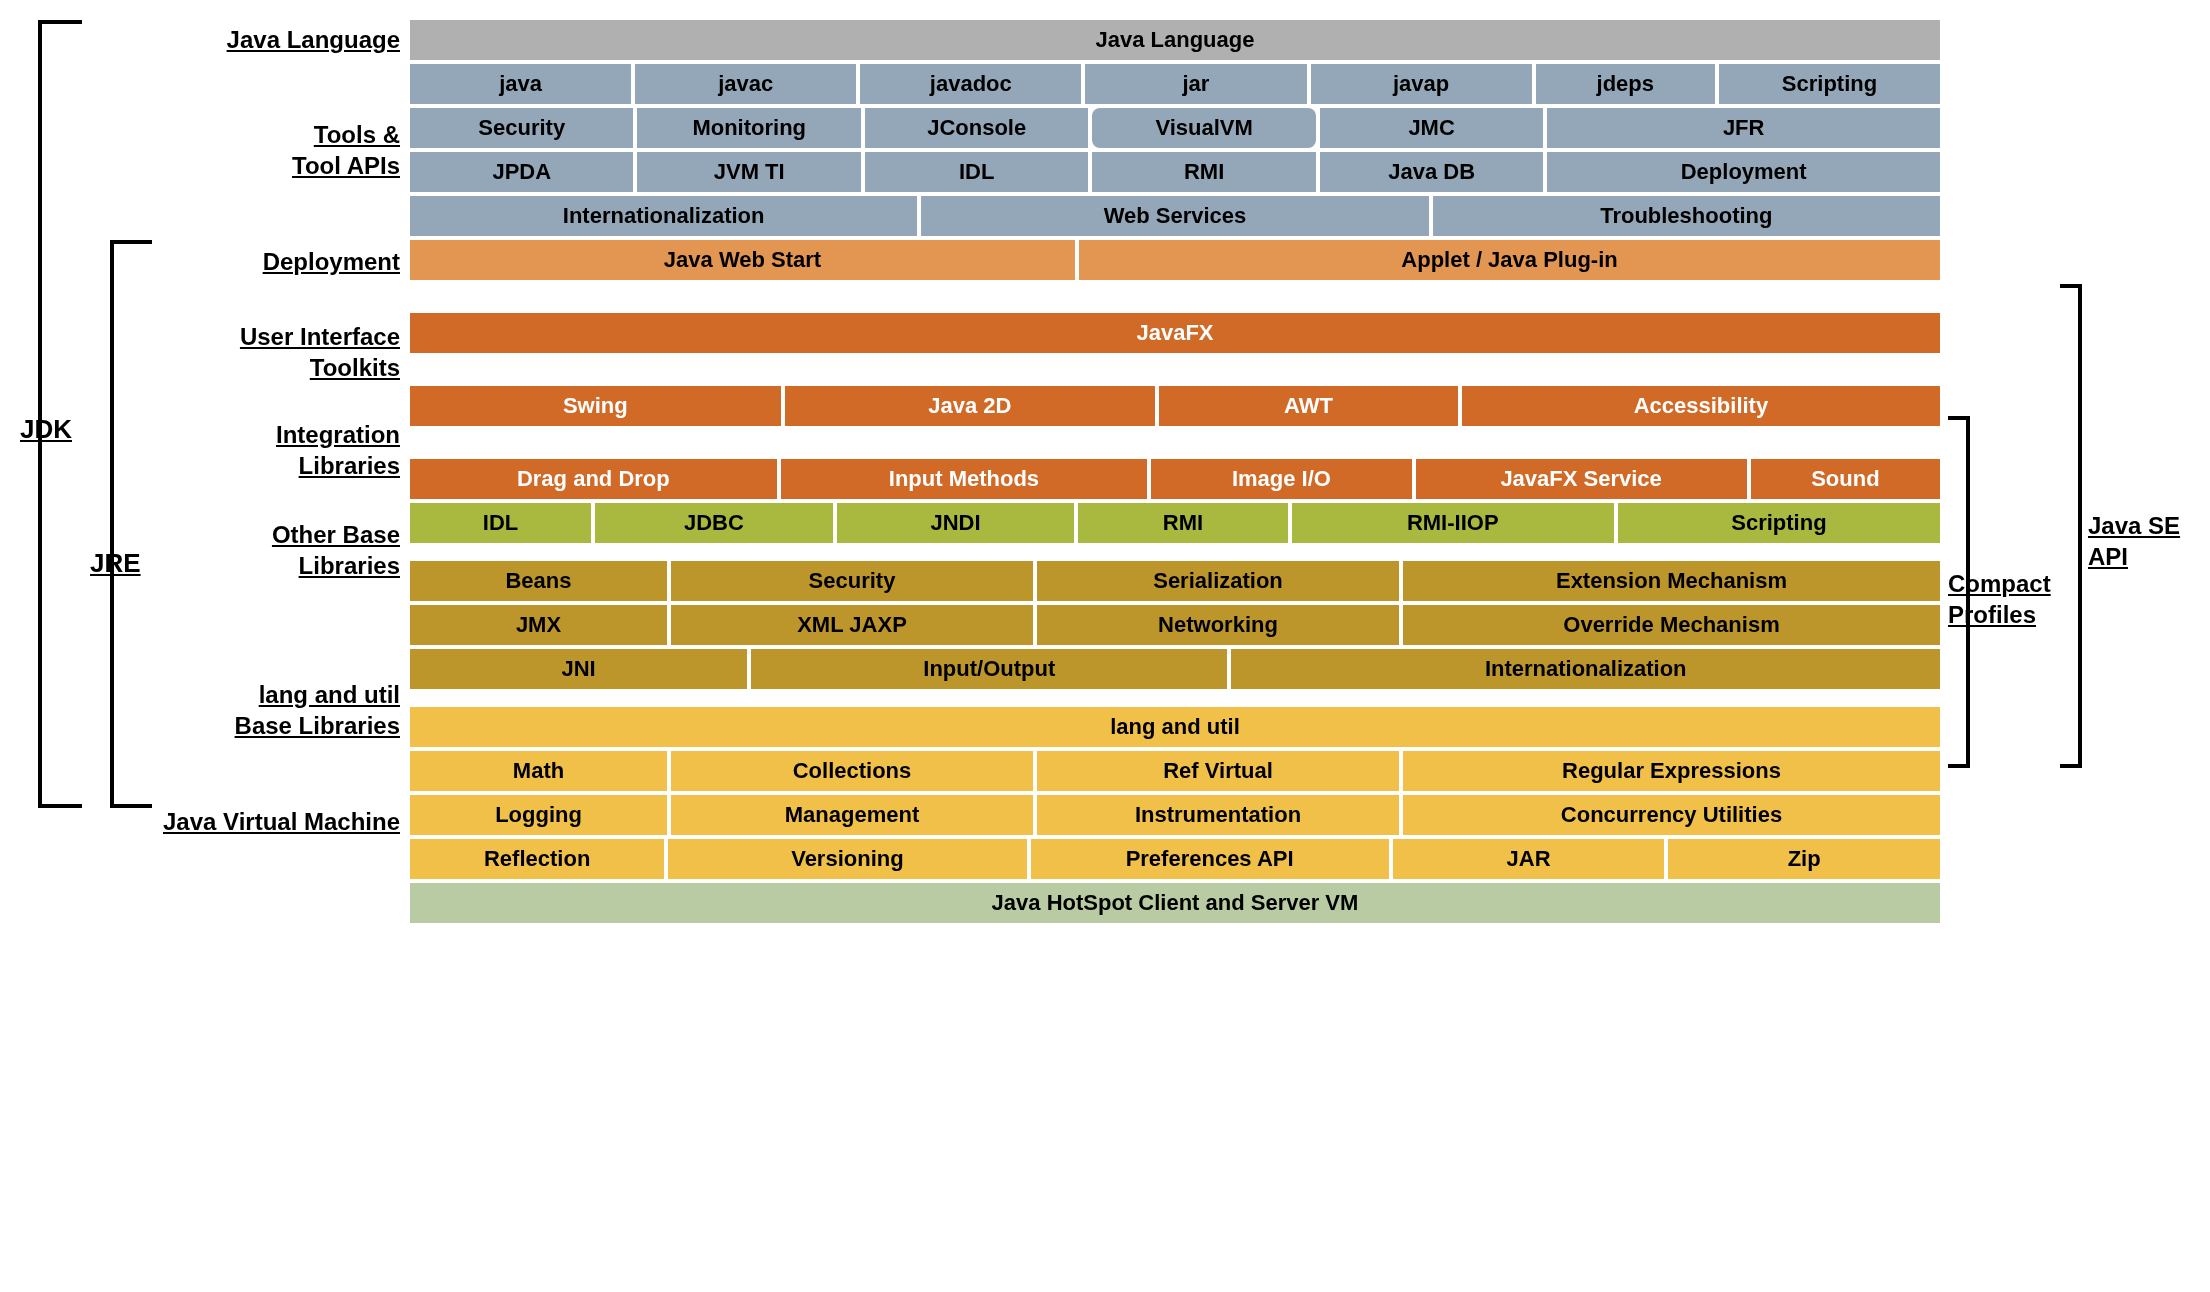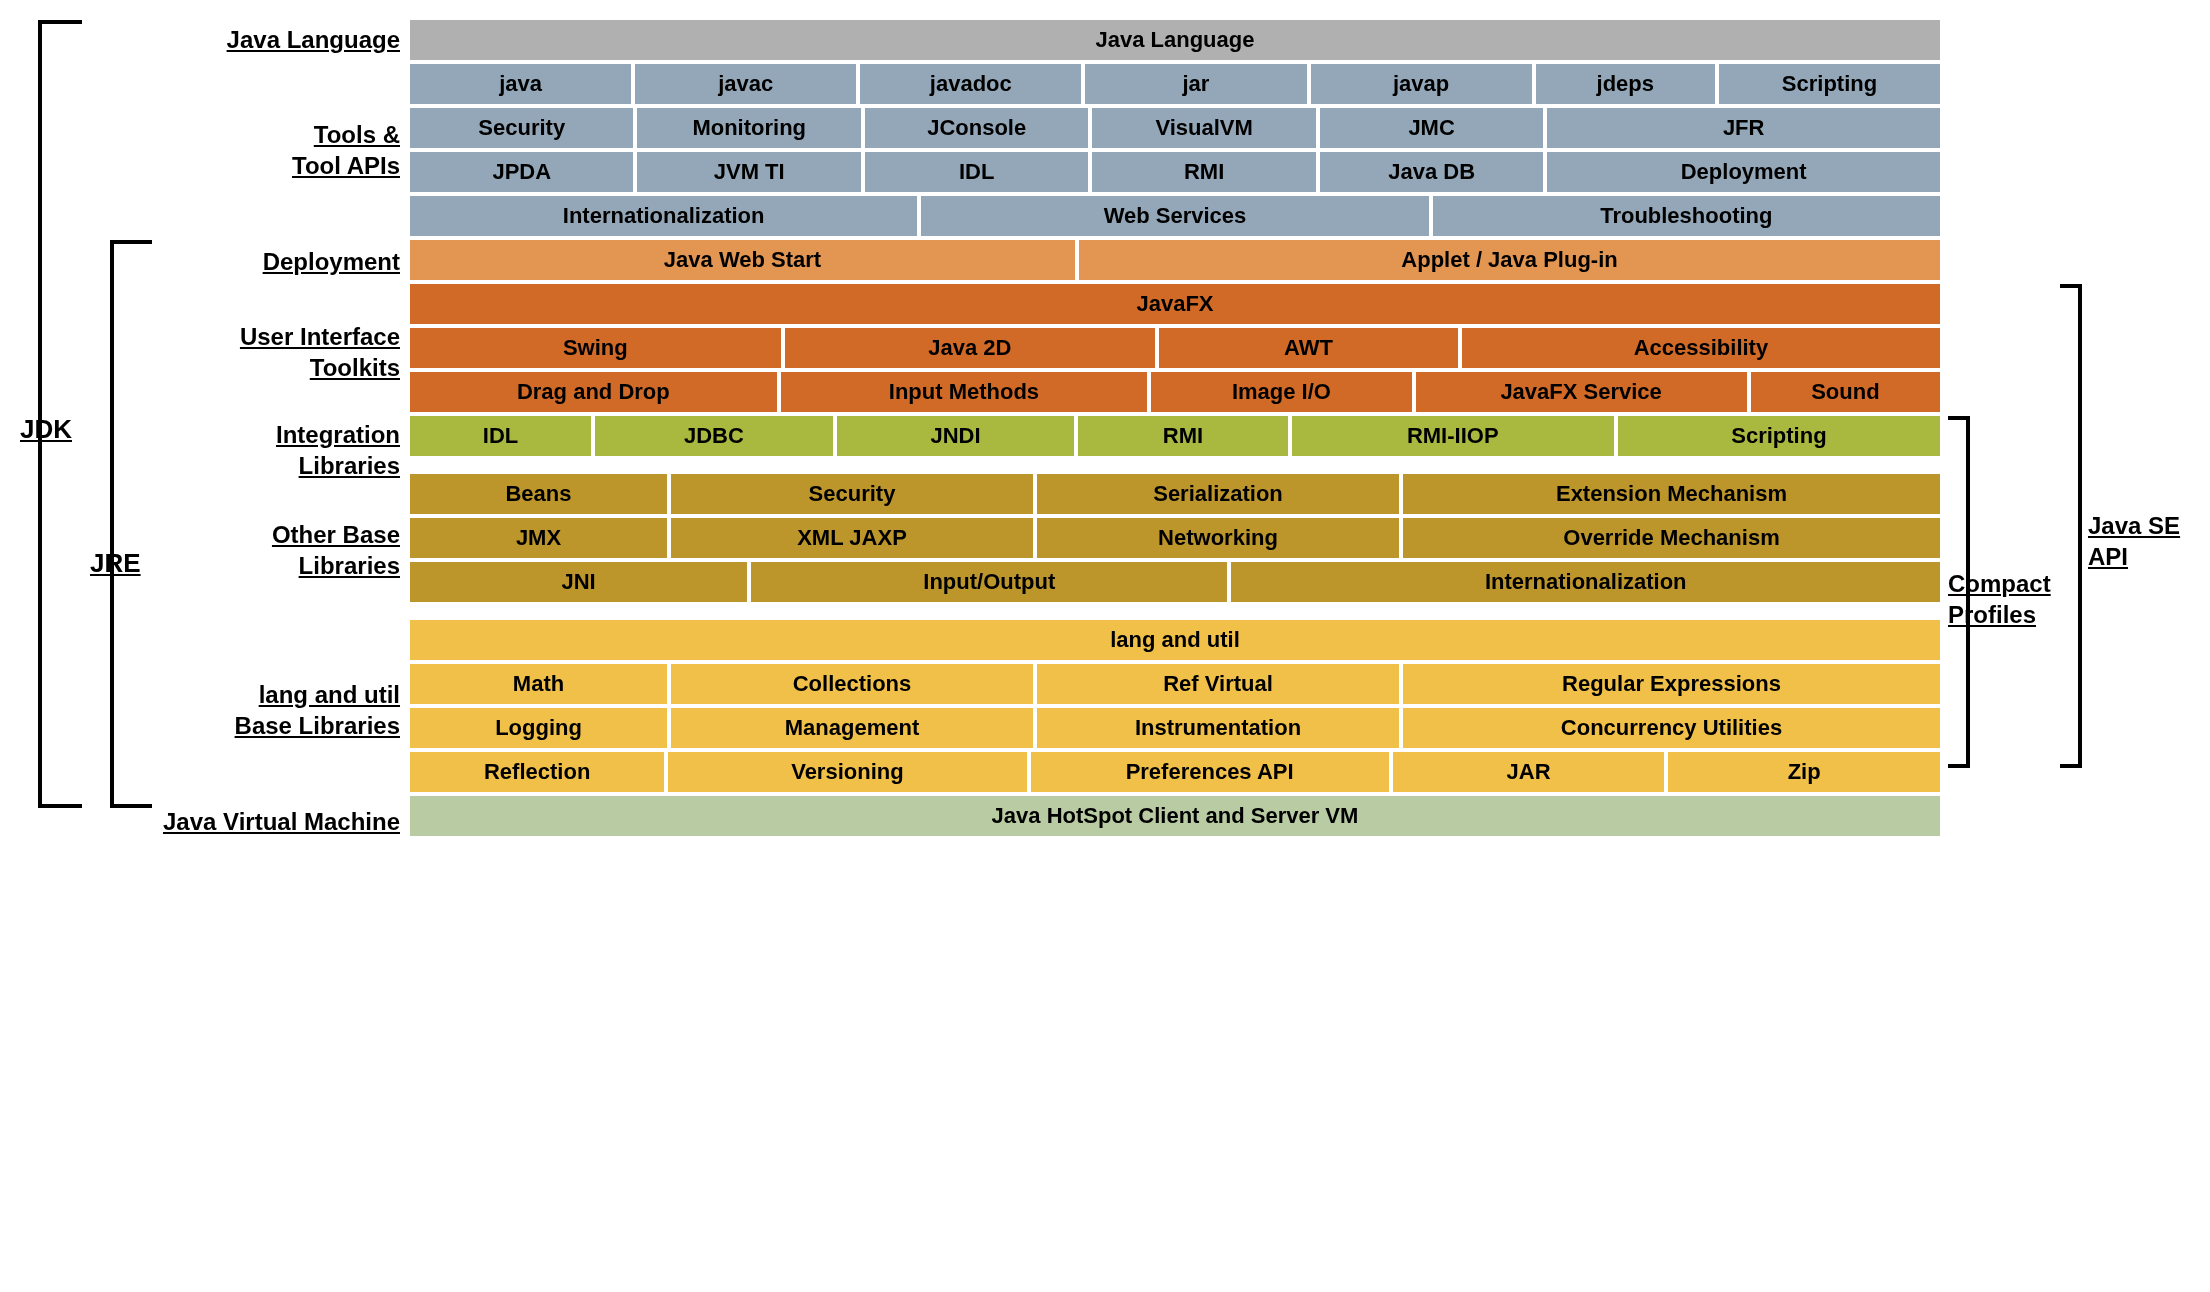--- a/index.html
+++ b/index.html
@@ -9,21 +9,21 @@
   .bracket { position: absolute; border-left: 4px solid #000; border-top: 4px solid #000; border-bottom: 4px solid #000; }
   .bracket-label { position: absolute; font-weight: bold; font-size: 26px; text-decoration: underline; color: #000; }
   .labels-col { width: 250px; display: flex; flex-direction: column; }
   .row-label { font-weight: bold; font-size: 24px; text-decoration: underline; color: #000; text-align: right; padding-right: 10px; display: flex; align-items: center; justify-content: flex-end; line-height: 1.3; }
   .content-col { flex: 1; display: flex; flex-direction: column; gap: 4px; }
   .row { display: flex; gap: 4px; }
   .cell { display: flex; align-items: center; justify-content: center; font-weight: bold; font-size: 22px; height: 40px; padding: 0 6px; white-space: nowrap; }
   .grey   { background: #b0b0b0; color: #000; }
   .steel  { background: #94a7b8; color: #000; }
   .orange { background: #e39652; color: #000; }
-  .rust   { background: #d26a27; color: #000000; }
+  .rust   { background: #d26a27; color: #ffffff; margin-top: 29px; }
   .olive  { background: #a9b83e; color: #000; }
   .ochre  { background: #bd962b; color: #000; }
   .gold   { background: #f0c048; color: #000; }
   .sage   { background: #b9cba2; color: #000; }
   .spacer-row { height: 10px; }
   .right-brackets { position: relative; width: 250px; }
   .rbracket { position: absolute; border-right: 4px solid #000; border-top: 4px solid #000; border-bottom: 4px solid #000; }
   .rlabel { position: absolute; font-weight: bold; font-size: 24px; text-decoration: underline; color: #000; text-align: left; line-height: 1.3; }
 </style>
 </head>
@@ -71,21 +71,21 @@
       <div class="cell steel" style="flex:1;">javadoc</div>
       <div class="cell steel" style="flex:1;">jar</div>
       <div class="cell steel" style="flex:1;">javap</div>
       <div class="cell steel" style="flex:0.8;">jdeps</div>
       <div class="cell steel" style="flex:1;">Scripting</div>
     </div>
     <div class="row">
       <div class="cell steel" style="flex:1;">Security</div>
       <div class="cell steel" style="flex:1;">Monitoring</div>
       <div class="cell steel" style="flex:1;">JConsole</div>
-      <div class="cell steel" style="flex:1;">VisualVM</div>
+      <div class="cell steel" style="flex:1;border-radius:8px;">VisualVM</div>
       <div class="cell steel" style="flex:1;text-align:right;">JMC</div>
       <div class="cell steel" style="flex:1.8;">JFR</div>
     </div>
     <div class="row">
       <div class="cell steel" style="flex:1;">JPDA</div>
       <div class="cell steel" style="flex:1;">JVM TI</div>
       <div class="cell steel" style="flex:1;">IDL</div>
       <div class="cell steel" style="flex:1;">RMI</div>
       <div class="cell steel" style="flex:1;">Java DB</div>
       <div class="cell steel" style="flex:1.8;">Deployment</div>

